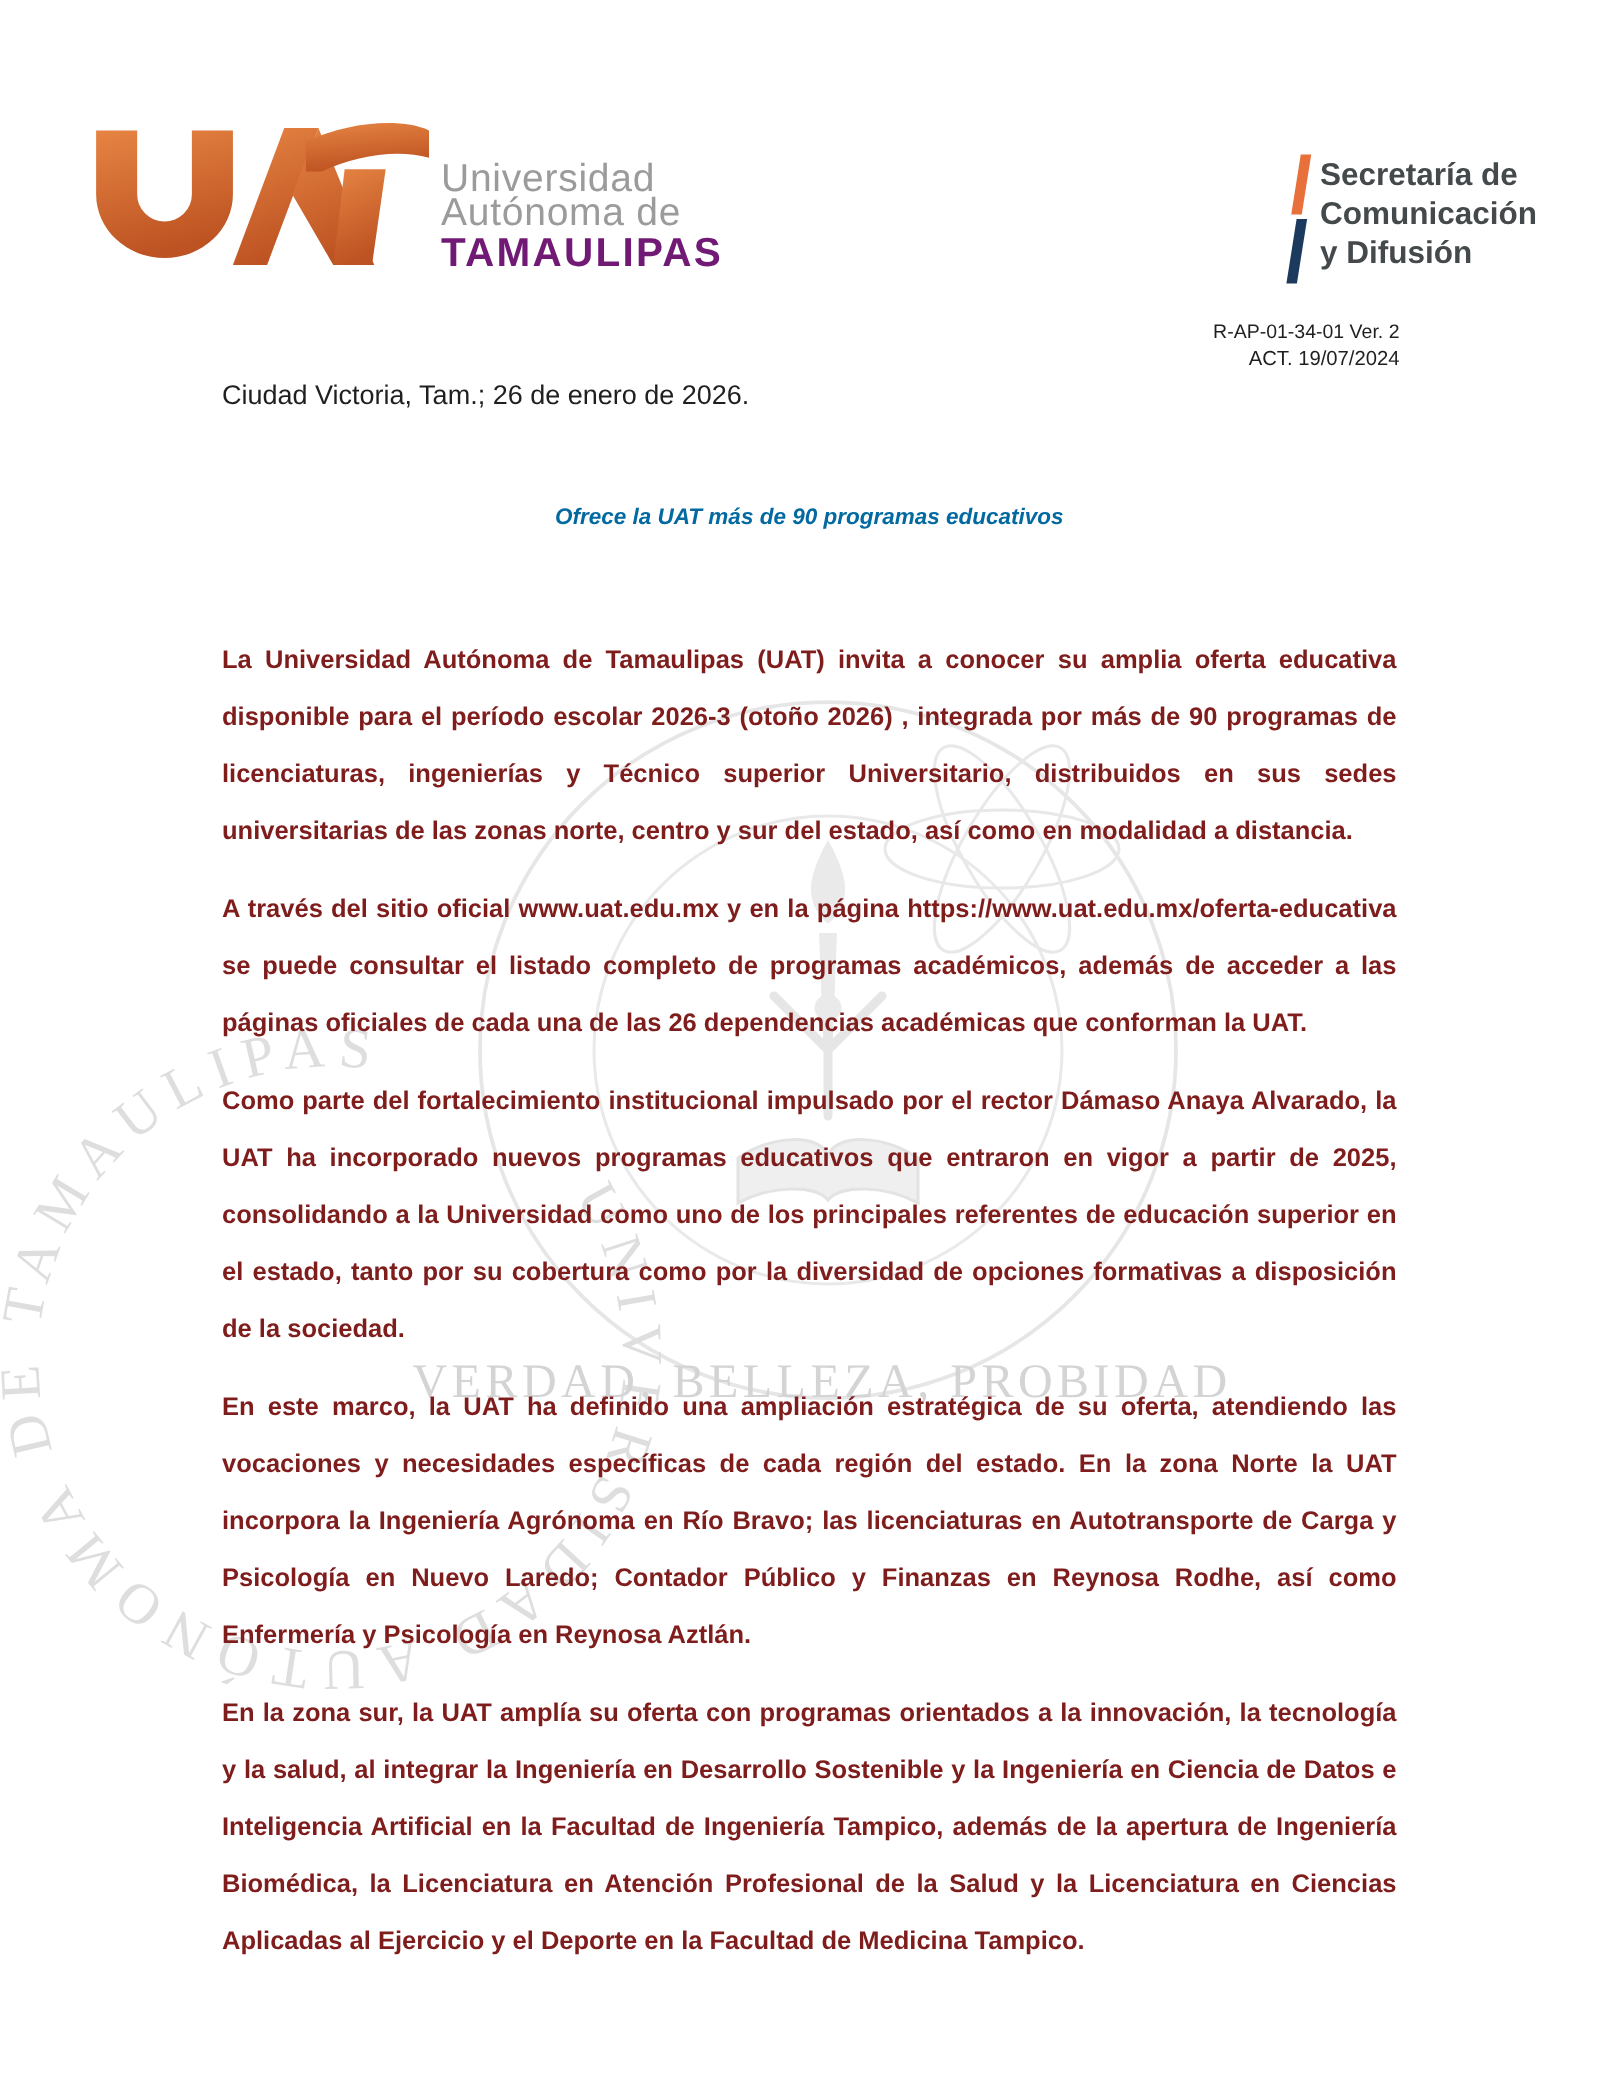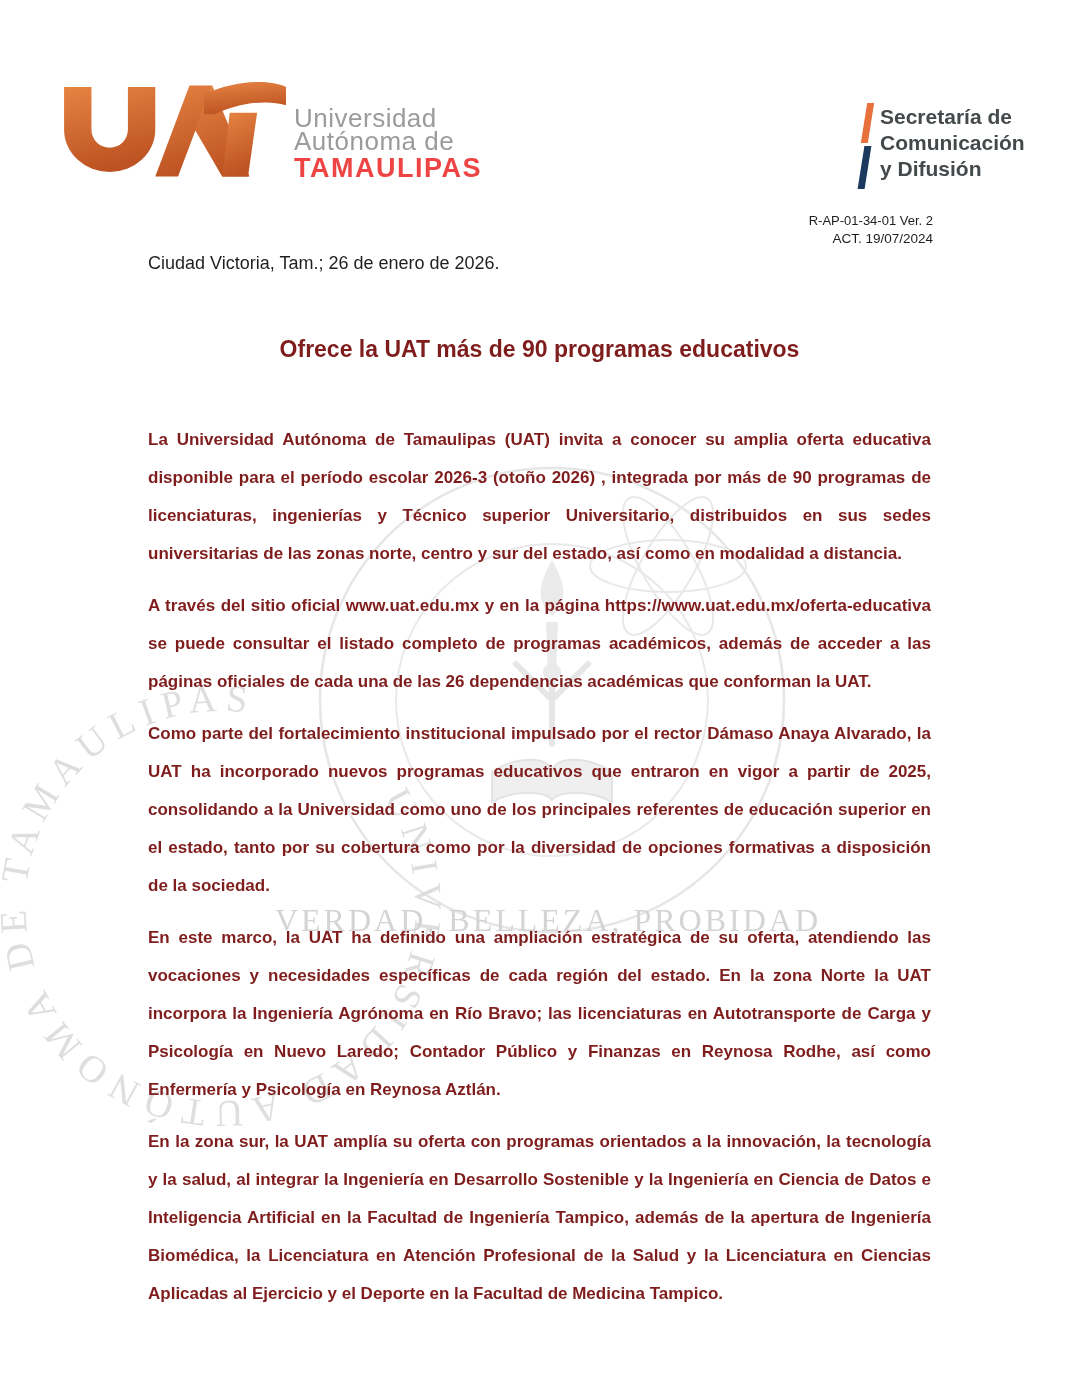--- a/index.html
+++ b/index.html
@@ -17,35 +17,35 @@
     z-index:0;pointer-events:none;
   }
   
   .uat-logo{position:absolute;left:58px;top:74px;z-index:2;display:flex;align-items:center;}
   .uat-mark{width:228px;height:114px;display:block;}
   .uat-words{margin-left:8px;margin-top:26px;}
   .uat-words .w1,.uat-words .w2{
     font-size:26px;line-height:23px;color:#9b9b9b;letter-spacing:0.5px;
   }
   .uat-words .w3{
-    font-size:27px;line-height:27px;color:#ef4444;font-weight:bold;letter-spacing:1.5px;margin-top:2px;
+    font-size:27px;line-height:27px;color:#701a75;font-weight:bold;letter-spacing:1.5px;margin-top:2px;
   }
   .secretaria{position:absolute;left:860px;top:103px;z-index:2;display:flex;}
   .sec-bar{position:relative;width:12px;height:86px;flex:0 0 12px;}
   .sec-bar .seg-top{position:absolute;left:4px;top:0;width:7px;height:40px;background:#e8703a;transform:skewX(-9deg);}
   .sec-bar .seg-bottom{position:absolute;left:1px;top:43px;width:7px;height:43px;background:#1c3a5e;transform:skewX(-9deg);}
   .sec-words{margin-left:8px;font-weight:bold;color:#44494c;font-size:21px;line-height:26px;margin-top:1px;}
   .ref-block{position:absolute;right:135px;top:213px;text-align:right;z-index:2;color:#1f1f1f;}
   .ref-line{font-size:13px;}
   .act-line{font-size:13.5px;margin-top:3px;}
   .dateline{position:absolute;left:148px;top:253px;font-size:18px;color:#1f1f1f;z-index:2;}
   
   .doc-title{
     position:absolute;left:148px;top:336px;width:783px;z-index:2;
-    text-align:center;font-size:23px;font-weight:bold;color:#7f1d1d;
+    text-align:center;font-size:15px;font-weight:bold;color:#0369a1;font-style:italic;
   }
   .content{
     position:absolute;left:148px;top:421px;width:783px;z-index:1;
     font-size:17px;line-height:38px;text-align:justify;color:#7f1d1d;font-weight:bold;
   }
   .content p{margin:0 0 14px 0;}
   .content p:last-child{margin-bottom:0;}
 </style>
 </head>
 <body>

